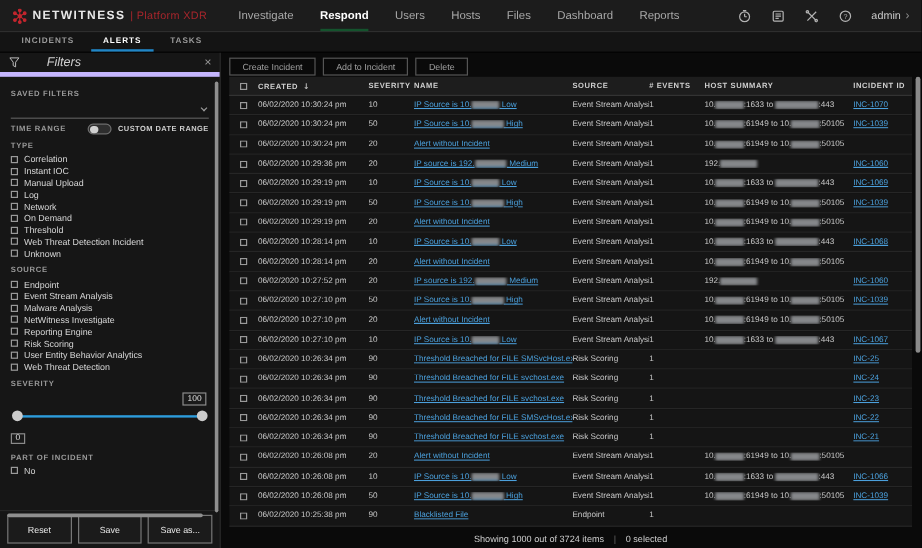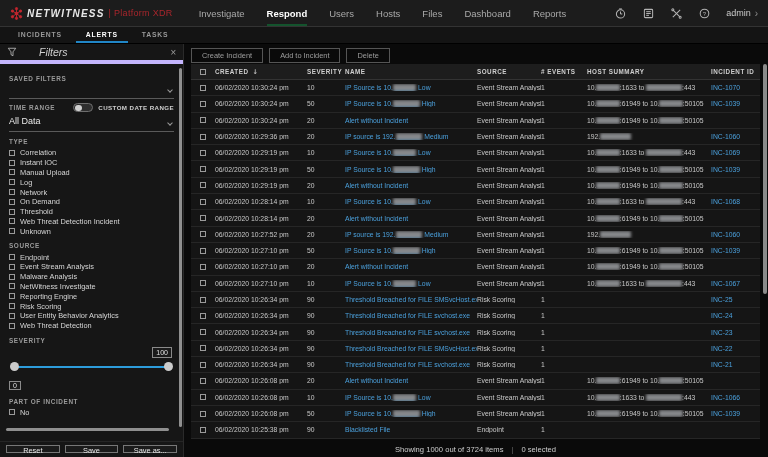--- a/index.html
+++ b/index.html
@@ -4,21 +4,21 @@
 <style>
   * { margin:0; padding:0; box-sizing:border-box; }
   html,body { width:768px; height:457px; background:#0a0a0a; overflow:hidden;
     font-family:"Liberation Sans","DejaVu Sans",sans-serif; }
   .app { width:768px; height:457px; display:flex; flex-direction:column; background:#0a0a0a; }
 
   
   .topbar { height:27px; background:#1c1c1c; border-bottom:1px solid #333;
     display:flex; align-items:center; padding:0 10px; flex:none; }
   .brand { display:flex; align-items:center; gap:4px; margin-right:26px; }
-  .brand-name { color:#e8e8e8; font-size:10px; font-weight:bold; letter-spacing:1.2px;font-style:italic; }
+  .brand-name { color:#e8e8e8; font-size:10px; font-weight:bold; letter-spacing:1.2px; }
   .brand-product { color:#a8262c; font-size:9px; letter-spacing:.3px; }
   .mainnav { display:flex; align-items:center; gap:22px; height:100%; }
   .navitem { color:#a9a9a9; font-size:9.5px; height:100%; display:flex; align-items:center;
     border-bottom:2px solid transparent; padding-top:2px; cursor:pointer; }
   .navitem.active { color:#fff; font-weight:bold; border-bottom:2px solid #14532d; }
   .topbar-right { margin-left:auto; display:flex; align-items:center; gap:16px; }
   .tb-icon { width:12px; height:12px; display:flex; align-items:center; justify-content:center; }
   .tb-icon svg { stroke:#b3b3b3; fill:none; stroke-width:1.1; }
   .user { color:#c9c9c9; font-size:9px; display:flex; align-items:center; gap:4px; }
   .user .caret { color:#8d8d8d; font-size:10px; }
@@ -58,21 +58,21 @@
   .checkrow .cl { color:#d6d6d6; font-size:7.4px; white-space:nowrap; }
   .sev-top { display:flex; justify-content:flex-end; margin:2px 2px 0 0; }
   .valbox { border:1px solid #8a8a8a; background:#1a1a1a; color:#e0e0e0; font-size:7px; padding:0 3px; line-height:9px; }
   .slider-wrap { position:relative; height:12px; margin:3px 3px 0 3px; }
   .slider-track { position:absolute; left:0; right:0; top:5px; height:2px; background:#2d9cdb; }
   .handle { position:absolute; top:1px; width:9px; height:9px; border-radius:50%; background:#cbcbcb; cursor:pointer; }
   .handle.left { left:-2px; } .handle.right { right:-2px; }
   .sev-bottom { margin:1px 0 0 0; }
   .hscroll { position:absolute; left:6px; right:14px; bottom:26px; height:3px; background:#8f8f8f; border-radius:2px; }
   .vscroll-panel { position:absolute; right:1px; top:24px; bottom:30px; width:3px; background:#8f8f8f; border-radius:2px; }
-  .f-buttons { flex:none; height:16px; display:flex; gap:5px; padding:3px 6px 4px 6px; border-top:1px solid #262626; }
+  .f-buttons { flex:none; height:32px; display:flex; gap:5px; padding:3px 6px 4px 6px; border-top:1px solid #262626; }
   .fbtn { flex:1; background:#1b1b1b; border:1px solid #777; color:#e8e8e8; font-size:7.4px;
     font-family:inherit; cursor:pointer; }
 
   
   .main { flex:1; display:flex; flex-direction:column; min-width:0; position:relative;
     padding:0 8px 0 7px; }
   .toolbar { height:18px; display:flex; align-items:center; gap:6px; flex:none; margin-top:2px; }
   .tbtn { background:transparent; border:1px solid #555; color:#9f9f9f; font-size:7.4px;
     padding:2px 10px; font-family:inherit; cursor:pointer; }
   .tablegrid { display:grid; grid-template-columns:24px 92px 38px 132px 64px 46px 124px 1fr;
@@ -190,24 +190,20 @@
             <span class="chev"></span>
           </div>
 
         <div class="tr-row">
           <span class="f-label" style="margin:0">TIME RANGE</span>
           <span class="toggle">
               <span class="knob"></span>
             </span>
           <span class="cdr-label">CUSTOM DATE RANGE</span>
         </div>
-        <div class="select-line" style="height:16px;margin-top:4px">
-          <span class="seltext">All Data</span>
-          <span class="chev" style="top:5px"></span>
-        </div>
 
         <div class="f-label">TYPE</div>
         <div id="type-list">
             <label class="checkrow">
               <span class="cb"></span>
               <span class="cl">Correlation</span>
             </label>
             <label class="checkrow">
               <span class="cb"></span>
               <span class="cl">Instant IOC</span>

